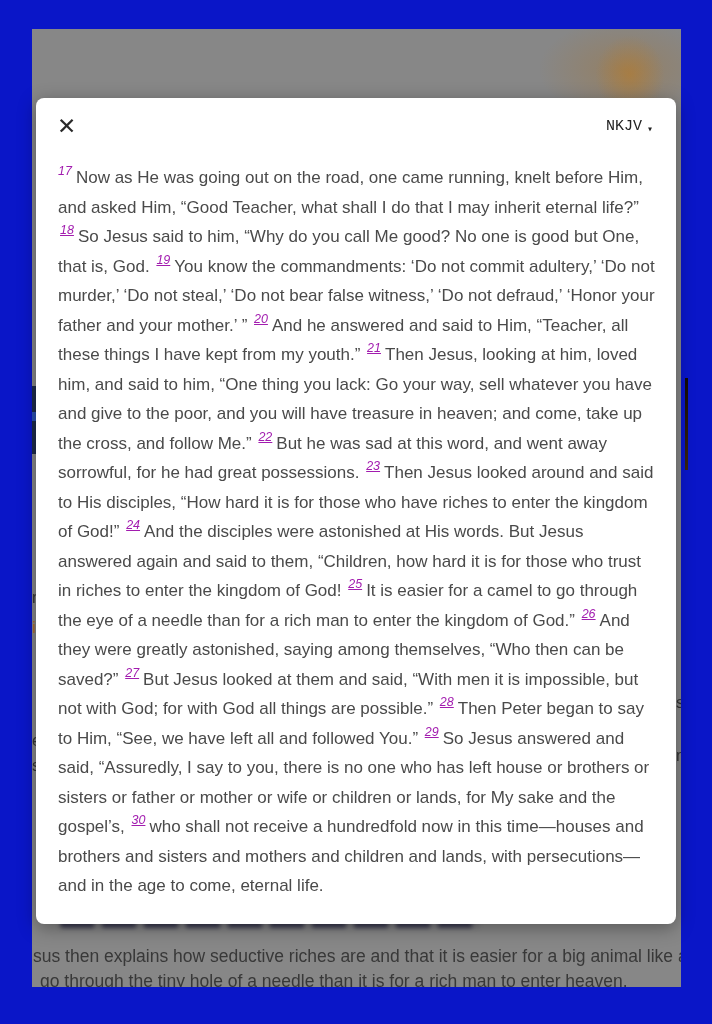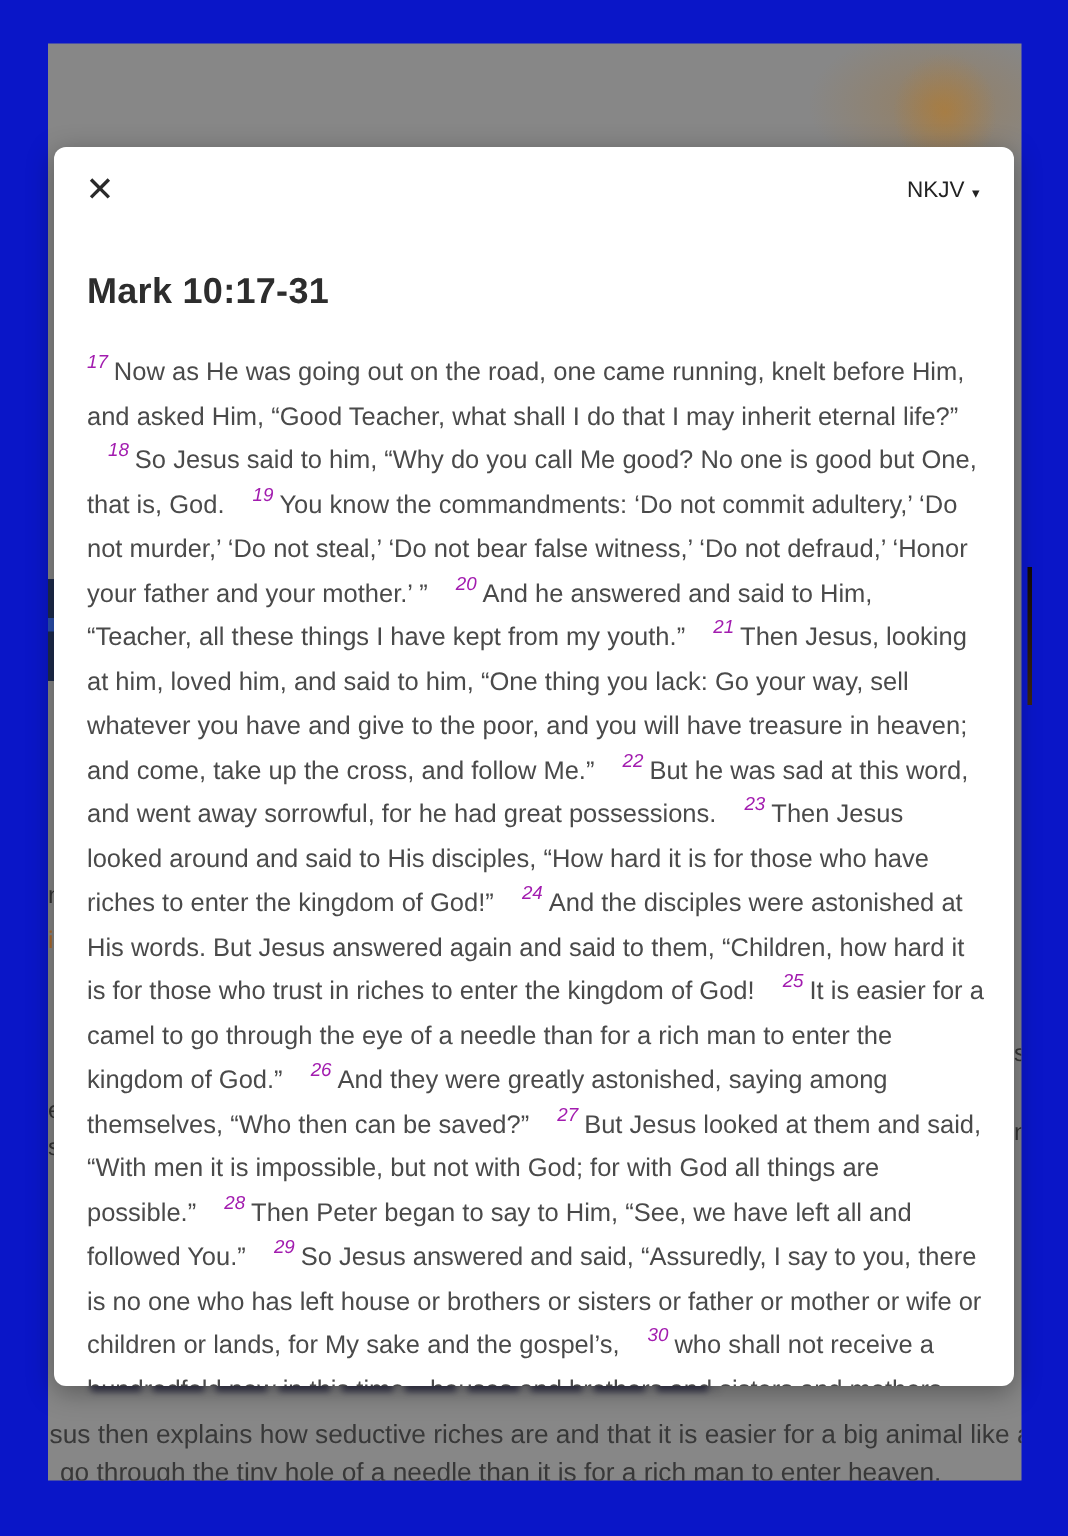--- a/index.html
+++ b/index.html
@@ -88,21 +88,21 @@
     height: 26px;
   }
   .close-button {
     width: 26px; height: 26px;
     border: none; background: none; padding: 0;
     font-size: 23px; font-weight: 300; line-height: 26px;
     color: #2a2a2a; cursor: pointer; text-align: left;
   }
   .version-selector {
     border: none; background: none; cursor: pointer;
-    font-family: Liberation Sans, sans-serif;
+    font-family: Liberation Mono, monospace;
     font-size: 15px; color: #222222;
     display: flex; align-items: flex-end; gap: 5px; padding: 0 2px;
   }
   .version-selector .caret { font-size: 10px; color: #222222; }
   .modal-title {
     margin: 42px 0 0 1px;
     font-size: 24px; font-weight: 700;
     color: #2d2d2d;
     letter-spacing: 0.2px;
   }
@@ -116,21 +116,21 @@
   }
   .verse-text sup.vnum {
     font-style: italic;
     font-size: 12.5px;
     line-height: 0;
     position: relative; top: -1px;
     vertical-align: super;
     margin-right: 4px;
     color: #a21caf;
   }
-  .verse-text sup.vnum:not(:first-child) { margin-left: 14px; }
+  .verse-text sup.vnum:not(:first-child) { margin-left: 2px; text-decoration: underline; }
 </style>
 </head>
 <body>
 
 <div class="frame">
 
   <div class="backdrop">
     <div class="tint tint1"></div>
     <div class="tint tint2"></div>
     <div class="navy-sliver"></div>
@@ -154,17 +154,16 @@
   <div class="dark-line-right"></div>
 
   <div class="modal">
     <div class="modal-header">
       <button class="close-button"><span>✕</span></button>
       <button class="version-selector">
         <span>NKJV</span>
         <span class="caret">▾</span>
       </button>
     </div>
-    <h1 class="modal-title">Mark 10:17-31</h1>
     <p class="verse-text"><sup class="vnum">17</sup><span>Now as He was going out on the road, one came running, knelt before Him, and asked Him, “Good Teacher, what shall I do that I may inherit eternal life?” </span><sup class="vnum">18</sup><span>So Jesus said to him, “Why do you call Me good? No one is good but One, that is, God. </span><sup class="vnum">19</sup><span>You know the commandments: ‘Do not commit adultery,’ ‘Do not murder,’ ‘Do not steal,’ ‘Do not bear false witness,’ ‘Do not defraud,’ ‘Honor your father and your mother.’ ” </span><sup class="vnum">20</sup><span>And he answered and said to Him, “Teacher, all these things I have kept from my youth.” </span><sup class="vnum">21</sup><span>Then Jesus, looking at him, loved him, and said to him, “One thing you lack: Go your way, sell whatever you have and give to the poor, and you will have treasure in heaven; and come, take up the cross, and follow Me.” </span><sup class="vnum">22</sup><span>But he was sad at this word, and went away sorrowful, for he had great possessions. </span><sup class="vnum">23</sup><span>Then Jesus looked around and said to His disciples, “How hard it is for those who have riches to enter the kingdom of God!” </span><sup class="vnum">24</sup><span>And the disciples were astonished at His words. But Jesus answered again and said to them, “Children, how hard it is for those who trust in riches to enter the kingdom of God! </span><sup class="vnum">25</sup><span>It is easier for a camel to go through the eye of a needle than for a rich man to enter the kingdom of God.” </span><sup class="vnum">26</sup><span>And they were greatly astonished, saying among themselves, “Who then can be saved?” </span><sup class="vnum">27</sup><span>But Jesus looked at them and said, “With men it is impossible, but not with God; for with God all things are possible.” </span><sup class="vnum">28</sup><span>Then Peter began to say to Him, “See, we have left all and followed You.” </span><sup class="vnum">29</sup><span>So Jesus answered and said, “Assuredly, I say to you, there is no one who has left house or brothers or sisters or father or mother or wife or children or lands, for My sake and the gospel’s, </span><sup class="vnum">30</sup><span>who shall not receive a hundredfold now in this time—houses and brothers and sisters and mothers and children and lands, with persecutions—and in the age to come, eternal life. </span></p>
   </div>
 
 </div>
 
 </body></html>

